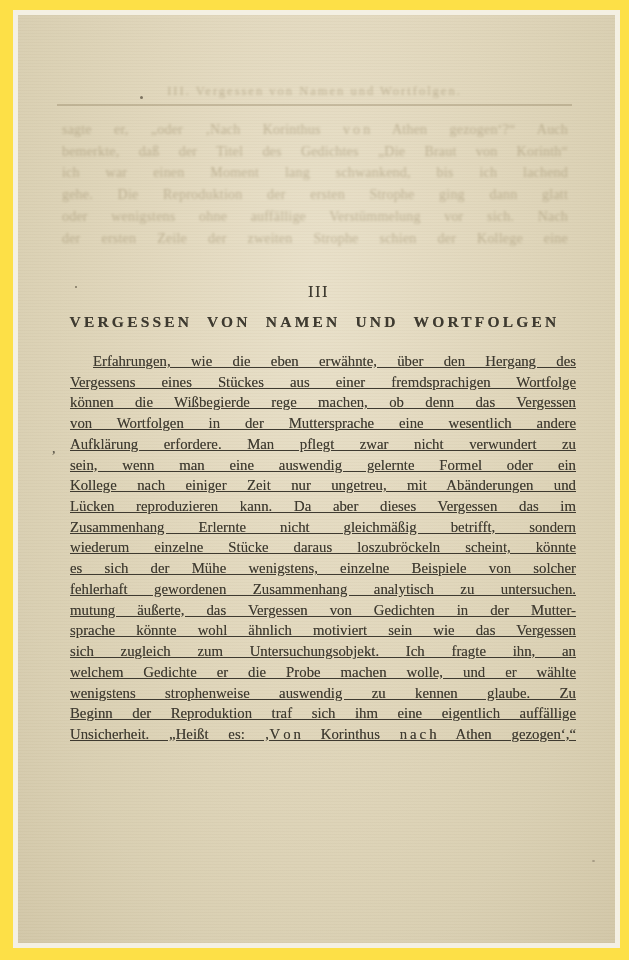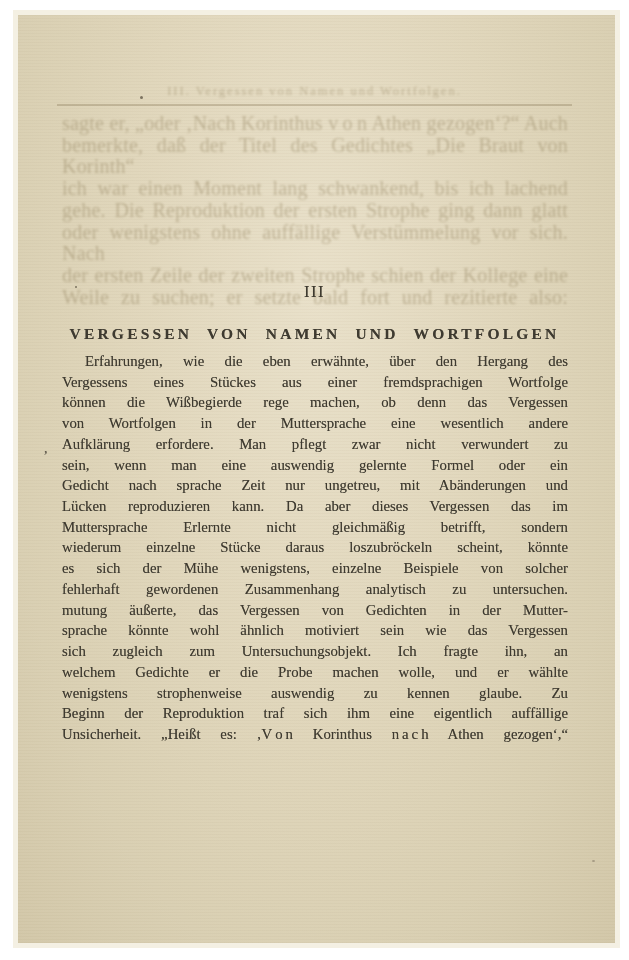--- a/index.html
+++ b/index.html
@@ -1,19 +1,19 @@
 <!DOCTYPE html>
 <html><head>
 <meta charset="utf-8">
 <style>
   html,body{margin:0;padding:0;background:#1a1a18;}
   .scan{
     position:relative;
     width:629px;height:960px;
-    background:#ffffff;
+    background:#fde047;
     overflow:hidden;
     font-family:"Liberation Serif","DejaVu Serif",serif;
   }
   .page-edge{
     position:absolute;
     top:10px;right:9px;bottom:12px;left:13px;
     background:#f4f0e3;
   }
   .paper{
     position:absolute;
@@ -37,38 +37,38 @@
   .bleed-head{
     position:absolute;top:84px;left:60px;right:60px;
     text-align:center;font-size:12.5px;letter-spacing:2px;
   }
   .bleed-rule{
     position:absolute;top:104px;left:57px;width:515px;height:2px;
     background:rgba(125,108,75,0.30);
     filter:blur(0.7px);
   }
   .bleed-lines{
-    position:absolute;top:113px;left:62px;width:506px;
-    font-size:20px;line-height:21.7px;
+    position:absolute;top:119px;left:62px;width:506px;
+    font-size:14px;line-height:21.7px;
   }
   .bleed-lines .line{text-align:justify;text-align-last:justify;}
   
-  .ink{color:#3e3a30;text-shadow:0 0 .5px rgba(62,58,48,.55);}
+  .ink{color:#3e3a30;text-shadow:0 0 .5px rgba(62,58,48,.55);margin-left:8px;}
   .chapter-number{
     position:absolute;top:282px;left:0;right:0;
     text-align:center;font-size:16.5px;letter-spacing:1.5px;
   }
   .chapter-title{
-    position:absolute;top:313px;left:30px;right:30px;margin:12px;
+    position:absolute;top:313px;left:30px;right:30px;margin:0;
     text-align:center;font-size:15.5px;font-weight:600;
     letter-spacing:3.2px;word-spacing:8px;
   }
   .body-text{
     position:absolute;top:351px;left:62px;width:506px;
-    font-size:14.8px;line-height:20.72px;
+    font-size:14.8px;line-height:20.72px;text-decoration:underline;
   }
   .body-text .line{
     text-align:justify;
     text-align-last:justify;
   }
   .body-text .line.indent{padding-left:23px;}
   .stray-mark{
     position:absolute;top:441px;left:44px;
     font-size:14px;opacity:.8;
   }
@@ -86,35 +86,34 @@
 
   <div class="bleed bleed-head">III. Vergessen von Namen und Wortfolgen.</div>
   <div class="bleed-rule"></div>
   <div class="bleed bleed-lines" id="bleed-lines">
       <div class="line">sagte er, „oder ‚Nach Korinthus v o n Athen gezogen‘?“ Auch</div>
       <div class="line">bemerkte, daß der Titel des Gedichtes „Die Braut von Korinth“</div>
       <div class="line">ich war einen Moment lang schwankend, bis ich lachend</div>
       <div class="line">gehe. Die Reproduktion der ersten Strophe ging dann glatt</div>
       <div class="line">oder wenigstens ohne auffällige Verstümmelung vor sich. Nach</div>
       <div class="line">der ersten Zeile der zweiten Strophe schien der Kollege eine</div>
-      <div class="line">Weile zu suchen; er setzte bald fort und rezitierte also:</div>
     </div>
 
   <div class="ink chapter-number">III</div>
   <h1 class="ink chapter-title">VERGESSEN VON NAMEN UND WORTFOLGEN</h1>
   <div class="ink body-text" id="body-text">
       <div class="line indent">Erfahrungen, wie die eben erwähnte, über den Hergang des</div>
       <div class="line">Vergessens eines Stückes aus einer fremdsprachigen Wortfolge</div>
       <div class="line">können die Wißbegierde rege machen, ob denn das Vergessen</div>
       <div class="line">von Wortfolgen in der Muttersprache eine wesentlich andere</div>
       <div class="line">Aufklärung erfordere. Man pflegt zwar nicht verwundert zu</div>
       <div class="line">sein, wenn man eine auswendig gelernte Formel oder ein</div>
-      <div class="line">Gedicht nach sprache Zeit nur ungetreu, mit Abänderungen und</div>
+      <div class="line">Kollege nach einiger Zeit nur ungetreu, mit Abänderungen und</div>
       <div class="line">Lücken reproduzieren kann. Da aber dieses Vergessen das im</div>
-      <div class="line">Muttersprache Erlernte nicht gleichmäßig betrifft, sondern</div>
+      <div class="line">Zusammenhang Erlernte nicht gleichmäßig betrifft, sondern</div>
       <div class="line">wiederum einzelne Stücke daraus loszubröckeln scheint, könnte</div>
       <div class="line">es sich der Mühe wenigstens, einzelne Beispiele von solcher</div>
       <div class="line">fehlerhaft gewordenen Zusammenhang analytisch zu untersuchen.</div>
       <div class="line">mutung äußerte, das Vergessen von Gedichten in der Mutter-</div>
       <div class="line">sprache könnte wohl ähnlich motiviert sein wie das Vergessen</div>
       <div class="line">sich zugleich zum Untersuchungsobjekt. Ich fragte ihn, an</div>
       <div class="line">welchem Gedichte er die Probe machen wolle, und er wählte</div>
       <div class="line">wenigstens strophenweise auswendig zu kennen glaube. Zu</div>
       <div class="line">Beginn der Reproduktion traf sich ihm eine eigentlich auffällige</div>
       <div class="line">Unsicherheit. „Heißt es: ‚V o n Korinthus n a c h Athen gezogen‘,“</div>

